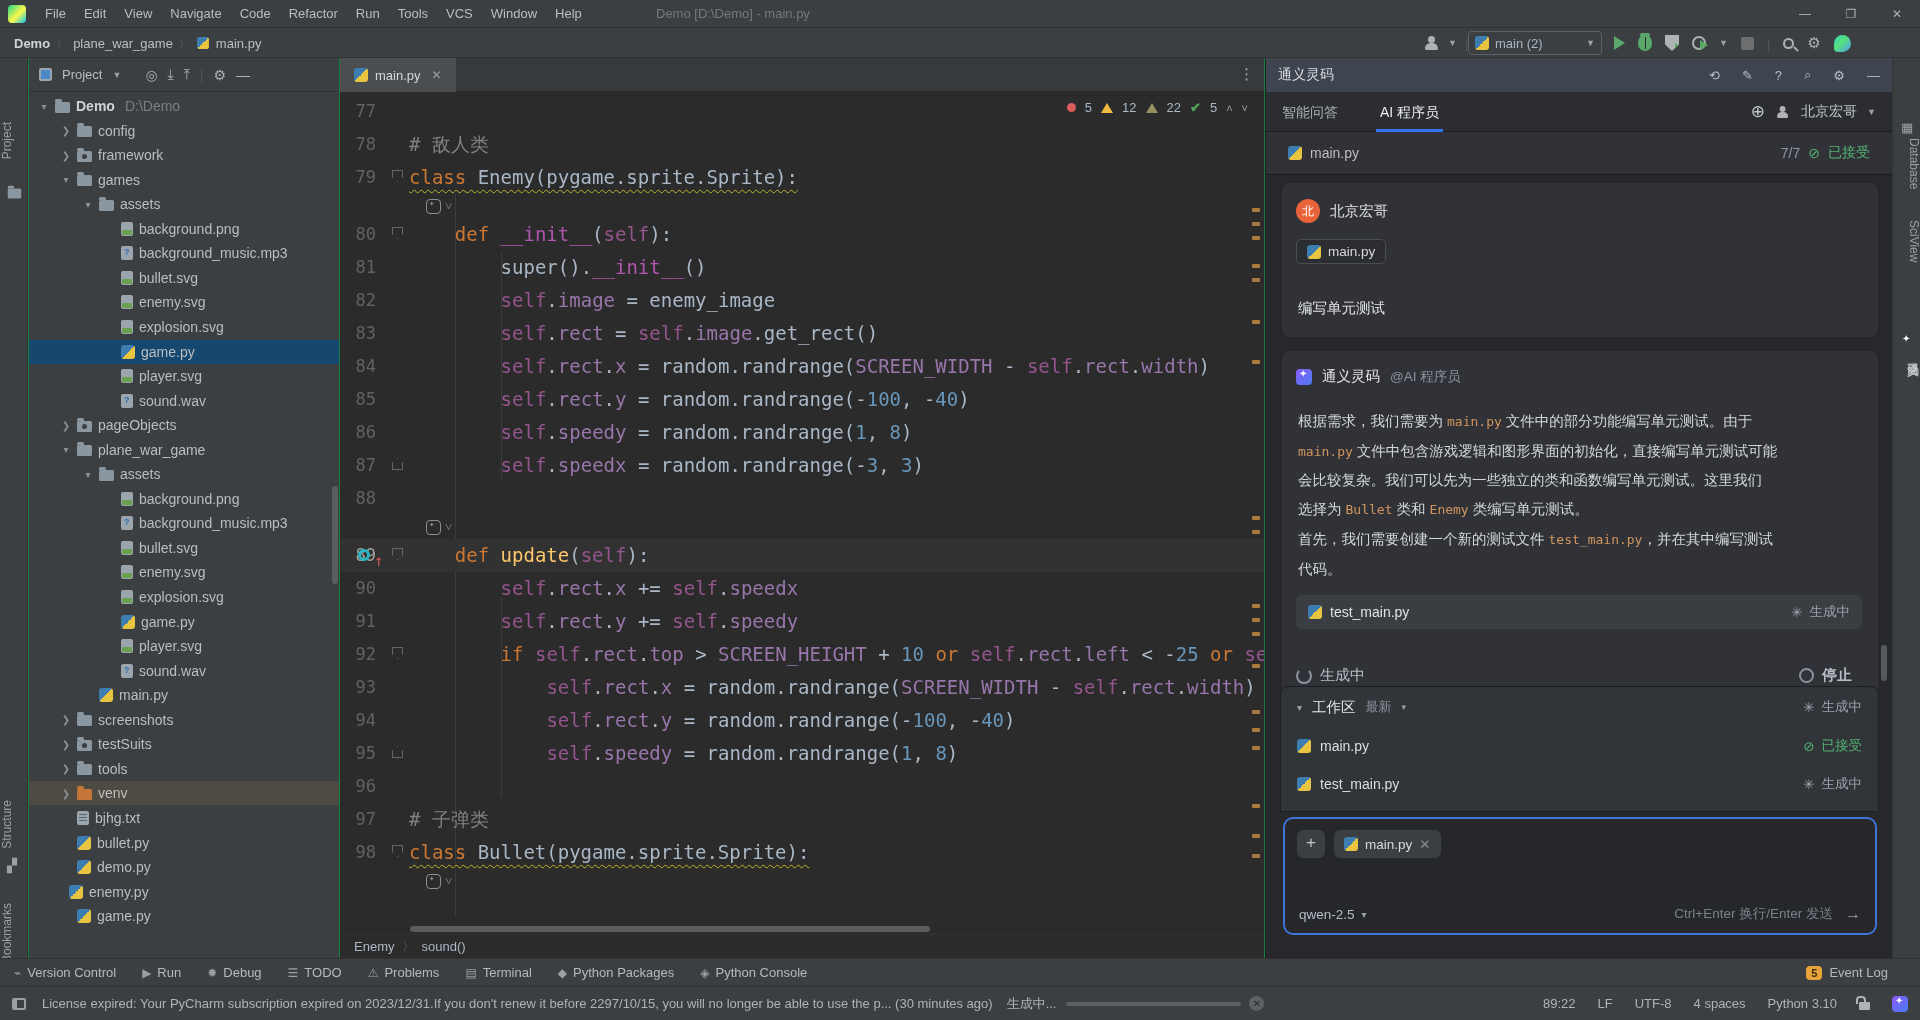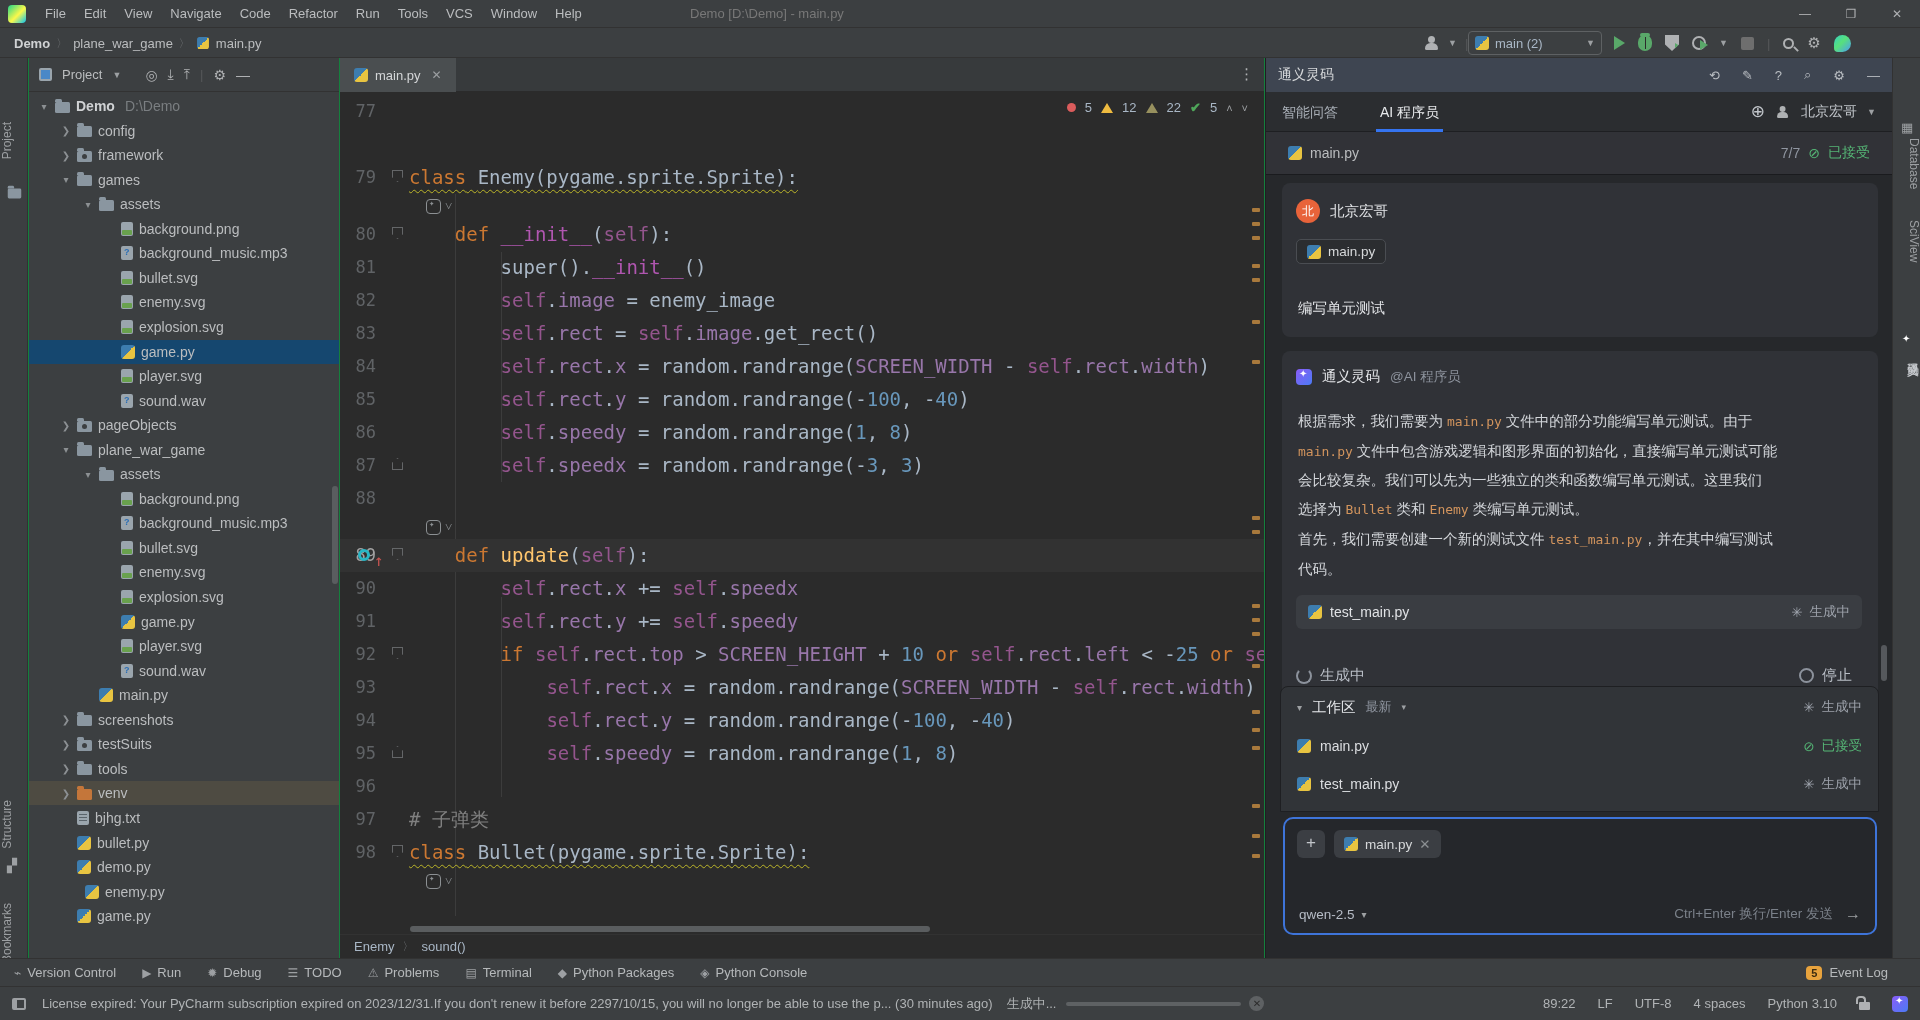--- a/index.html
+++ b/index.html
@@ -6,21 +6,21 @@
   html,body { width:1920px; height:1020px; overflow:hidden; background:#2B2B2B;
     font-family:"Liberation Sans", sans-serif; color:#BBBDBF; }
   #app { position:relative; width:1920px; height:1020px; background:#15803d; }
 
   
   #menubar { position:absolute; left:0; top:0; width:1920px; height:28px; background:#3C3F41;
     border-bottom:1px solid #323232; display:flex; align-items:center; font-size:13px; color:#BBBDBF; }
   #menubar .logo { width:18px; height:18px; border-radius:4px; margin:0 10px 0 8px;
     background:linear-gradient(135deg,#21D789 0%,#FCF84A 55%,#07C3F2 100%); }
   #menubar .mitem { padding:0 9px; height:28px; line-height:28px; cursor:default; }
-  #menubar .title { position:absolute; left:690px; color:#787878; }
+  #menubar .title { position:absolute; left:656px; color:#787878; }
   #winctl { position:absolute; right:0; top:0; height:28px; display:flex; }
   #winctl span { width:46px; text-align:center; line-height:28px; color:#AFB1B3; font-size:12px; }
 
   #navbar { position:absolute; left:0; top:28px; width:1920px; height:30px; background:#3C3F41;
     border-bottom:1px solid #323232; font-size:13px; }
   #crumbs { position:absolute; left:14px; top:0; height:30px; display:flex; align-items:center; gap:6px; }
   #crumbs .sep { color:#6E7173; font-size:11px; }
   #crumbs .b { font-weight:bold; color:#D0D2D4; }
   #runbox { position:absolute; left:1468px; top:3px; width:134px; height:24px; border:1px solid #5E6163;
     border-radius:4px; display:flex; align-items:center; gap:6px; padding:0 6px; }
@@ -441,21 +441,21 @@
         <div class="trow" style="top: 736.5px; padding-left: 32px;">
           <span class="chev"></span>
           <span class="ico-py"></span>
           <span>bullet.py</span>
         </div>
         <div class="trow" style="top: 761.05px; padding-left: 32px;">
           <span class="chev"></span>
           <span class="ico-py"></span>
           <span>demo.py</span>
         </div>
-        <div class="trow" style="top: 785.6px; padding-left: 40px;">
+        <div class="trow" style="top: 785.6px; padding-left: 24px;">
           <span class="chev"></span>
           <span class="ico-py"></span>
           <span>enemy.py</span>
         </div>
         <div class="trow" style="top: 810.15px; padding-left: 32px;">
           <span class="chev"></span>
           <span class="ico-py"></span>
           <span>game.py</span>
         </div>
       </div>
@@ -481,20 +481,21 @@
       <span class="chk">✔</span>
         <span>5</span>
       <span class="nav">˄</span>
       <span class="nav">˅</span>
     </div>
     <div id="code">
       <div class="guide" style="left:115px;top:102px;height:722px;"></div>
       <div class="guide" style="left:161px;top:160px;height:230px;"></div>
       <div class="guide" style="left:161px;top:505px;height:200px;"></div>
     <div class="cline" style="top: 3px;"><span class="lnum">77</span><span class="ctext" style="left: 69px;"></span></div>
+        <div class="cline" style="top: 36px;"><span class="lnum">78</span><span class="ctext" style="left: 69px;"><span class="tk-c"># 敌人类</span></span></div>
         <div class="cline" style="top: 69px;"><span class="lnum">79</span><span class="fold"></span><span class="ctext squig" style="left: 69px;"><span class="tk-k">class</span><span class="tk-p"> </span><span class="tk-p">Enemy(pygame.sprite.Sprite):</span></span></div>
         <div class="inlay" style="top: 102px;">
           <span class="sw"></span>
           <span>˅</span>
         </div>
         <div class="cline" style="top: 126px;"><span class="lnum">80</span><span class="fold"></span><span class="ctext" style="left: 114.8px;"><span class="tk-k">def</span><span class="tk-p"> </span><span class="tk-m">__init__</span><span class="tk-p">(</span><span class="tk-s">self</span><span class="tk-p">):</span></span></div>
         <div class="cline" style="top: 159px;"><span class="lnum">81</span><span class="ctext" style="left: 160.6px;"><span class="tk-p">super().</span><span class="tk-m">__init__</span><span class="tk-p">()</span></span></div>
         <div class="cline" style="top: 192px;"><span class="lnum">82</span><span class="ctext" style="left: 160.6px;"><span class="tk-s">self</span><span class="tk-p">.</span><span class="tk-a">image</span><span class="tk-p"> = enemy_image</span></span></div>
         <div class="cline" style="top: 225px;"><span class="lnum">83</span><span class="ctext" style="left: 160.6px;"><span class="tk-s">self</span><span class="tk-p">.</span><span class="tk-a">rect</span><span class="tk-p"> = </span><span class="tk-s">self</span><span class="tk-p">.</span><span class="tk-a">image</span><span class="tk-p">.get_rect()</span></span></div>
         <div class="cline" style="top: 258px;"><span class="lnum">84</span><span class="ctext" style="left: 160.6px;"><span class="tk-s">self</span><span class="tk-p">.</span><span class="tk-a">rect</span><span class="tk-p">.</span><span class="tk-a">x</span><span class="tk-p"> = random.randrange(</span><span class="tk-a">SCREEN_WIDTH</span><span class="tk-p"> - </span><span class="tk-s">self</span><span class="tk-p">.</span><span class="tk-a">rect</span><span class="tk-p">.</span><span class="tk-a">width</span><span class="tk-p">)</span></span></div>
@@ -616,21 +617,21 @@
           <span class="gentxt">生成中</span>
           </span>
       </div>
     </div>
 
     <div style="position:absolute;left:30px;top:608px;width:566px;height:26px;overflow:hidden;font-size:15px;color:#B9BEC6;">
       <span style="display:inline-flex;align-items:center;gap:8px;">
         <span style="width:16px;height:16px;border-radius:50%;border:2px solid #8C929C;border-top-color:transparent;display:inline-block;"></span>
         <span>生成中</span>
       </span>
-      <span style="position:absolute;right:10px;display:inline-flex;align-items:center;gap:8px;">
+      <span style="position:absolute;right:10px;display:inline-flex;align-items:center;gap:8px;font-weight:bold;">
         <span style="width:15px;height:15px;border-radius:50%;border:2px solid #8C929C;position:relative;display:inline-block;"></span>
         <span>停止</span>
       </span>
     </div>
 
     <div id="wscard">
       <div id="wsHead">
         <span style="color:#9DA0A3;font-size:10px;">▾</span>
         <span>工作区</span>
         <span class="muted">最新</span>

